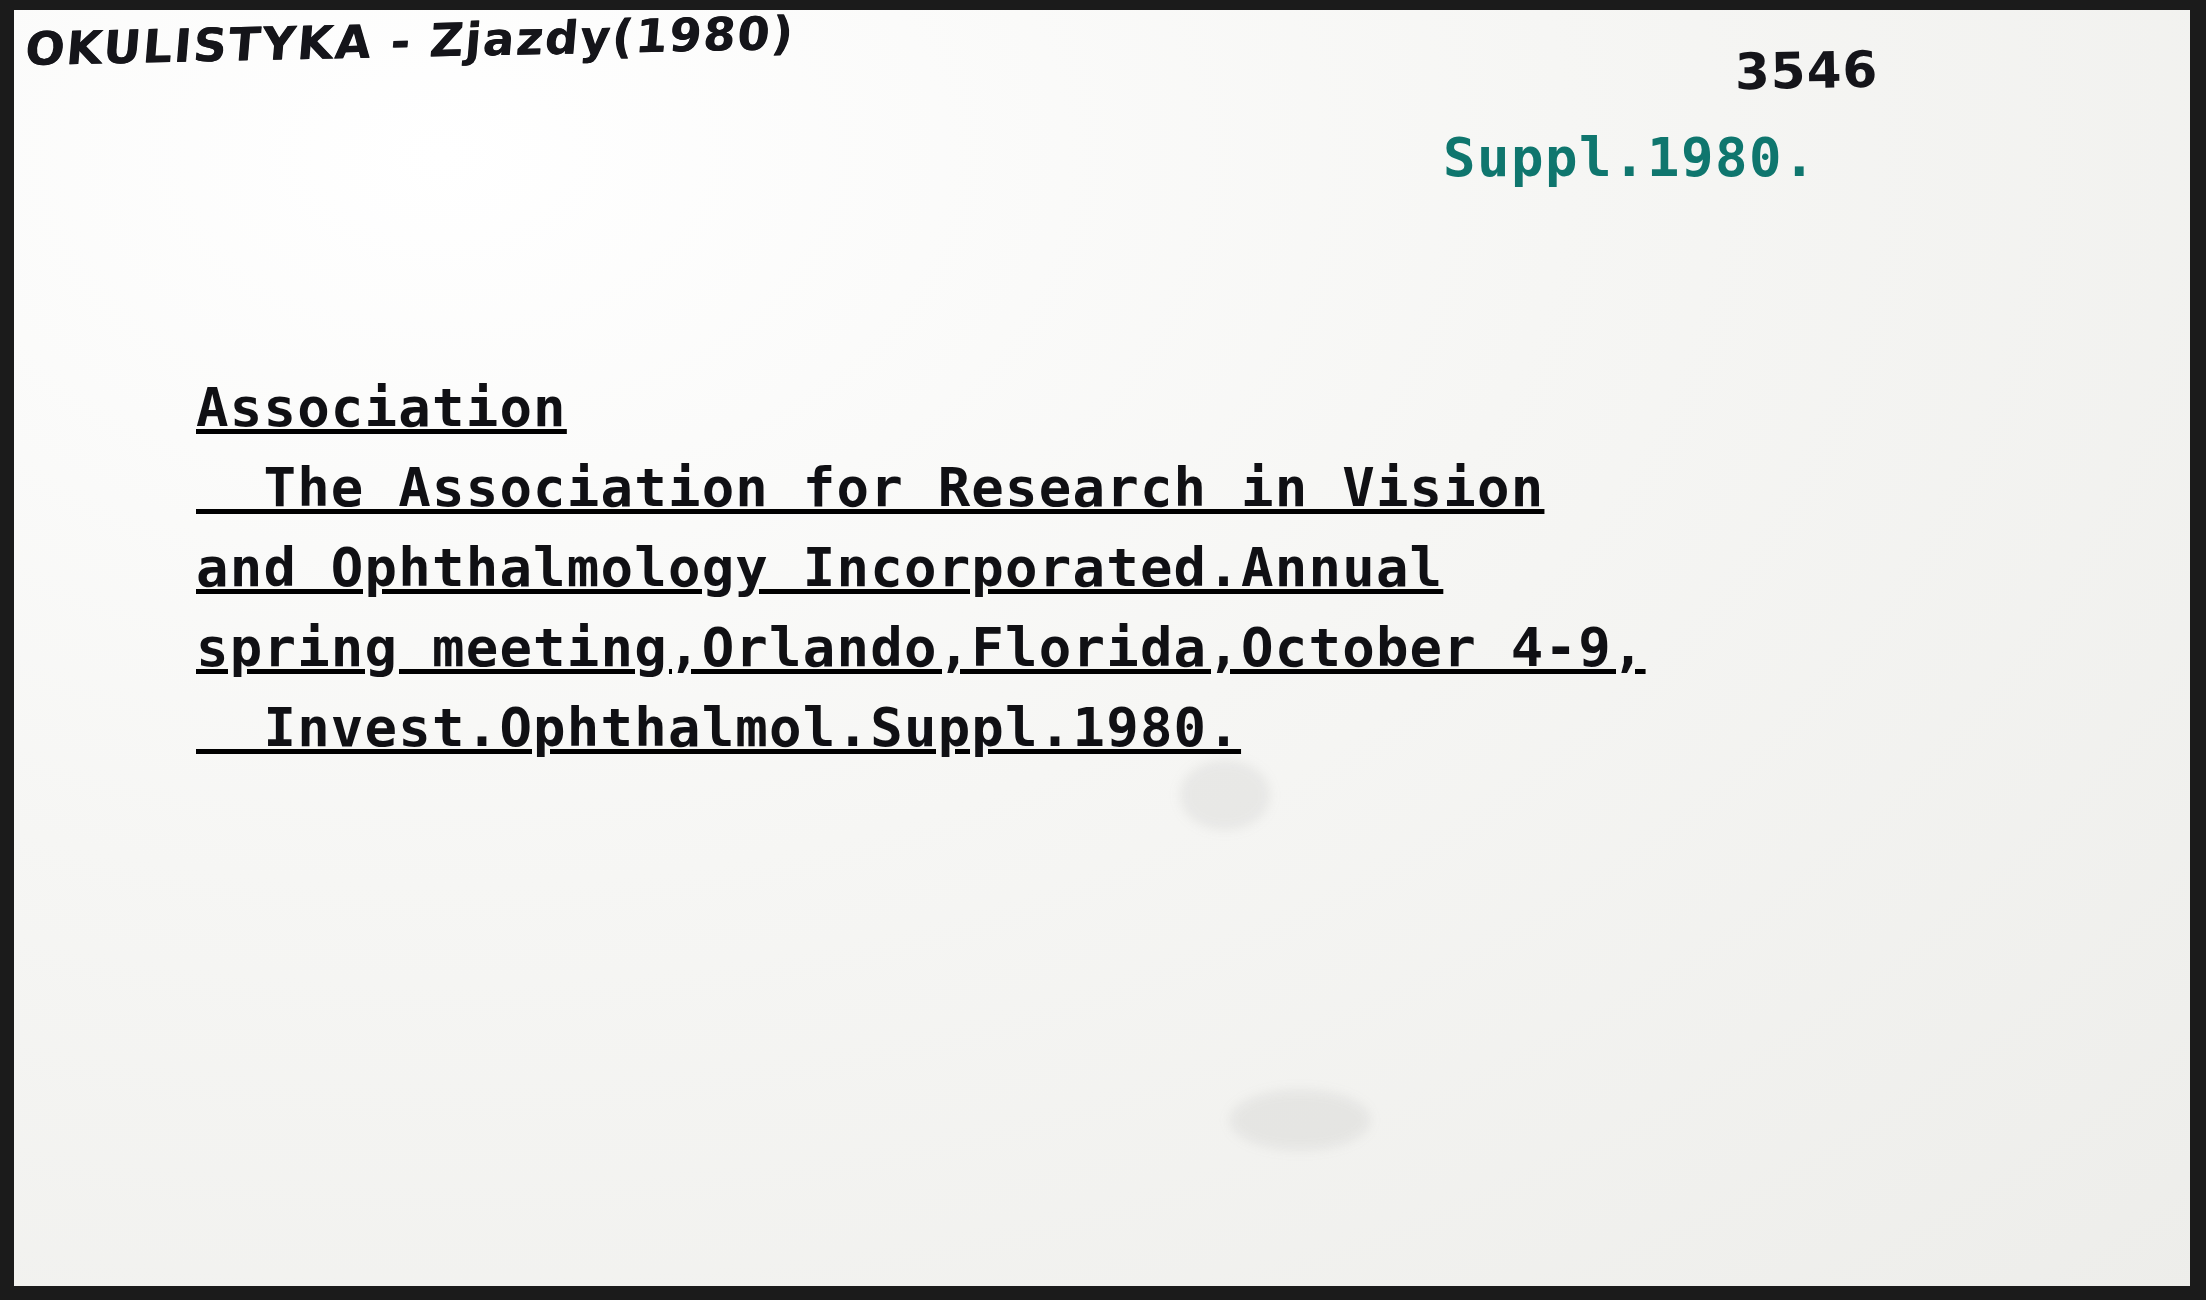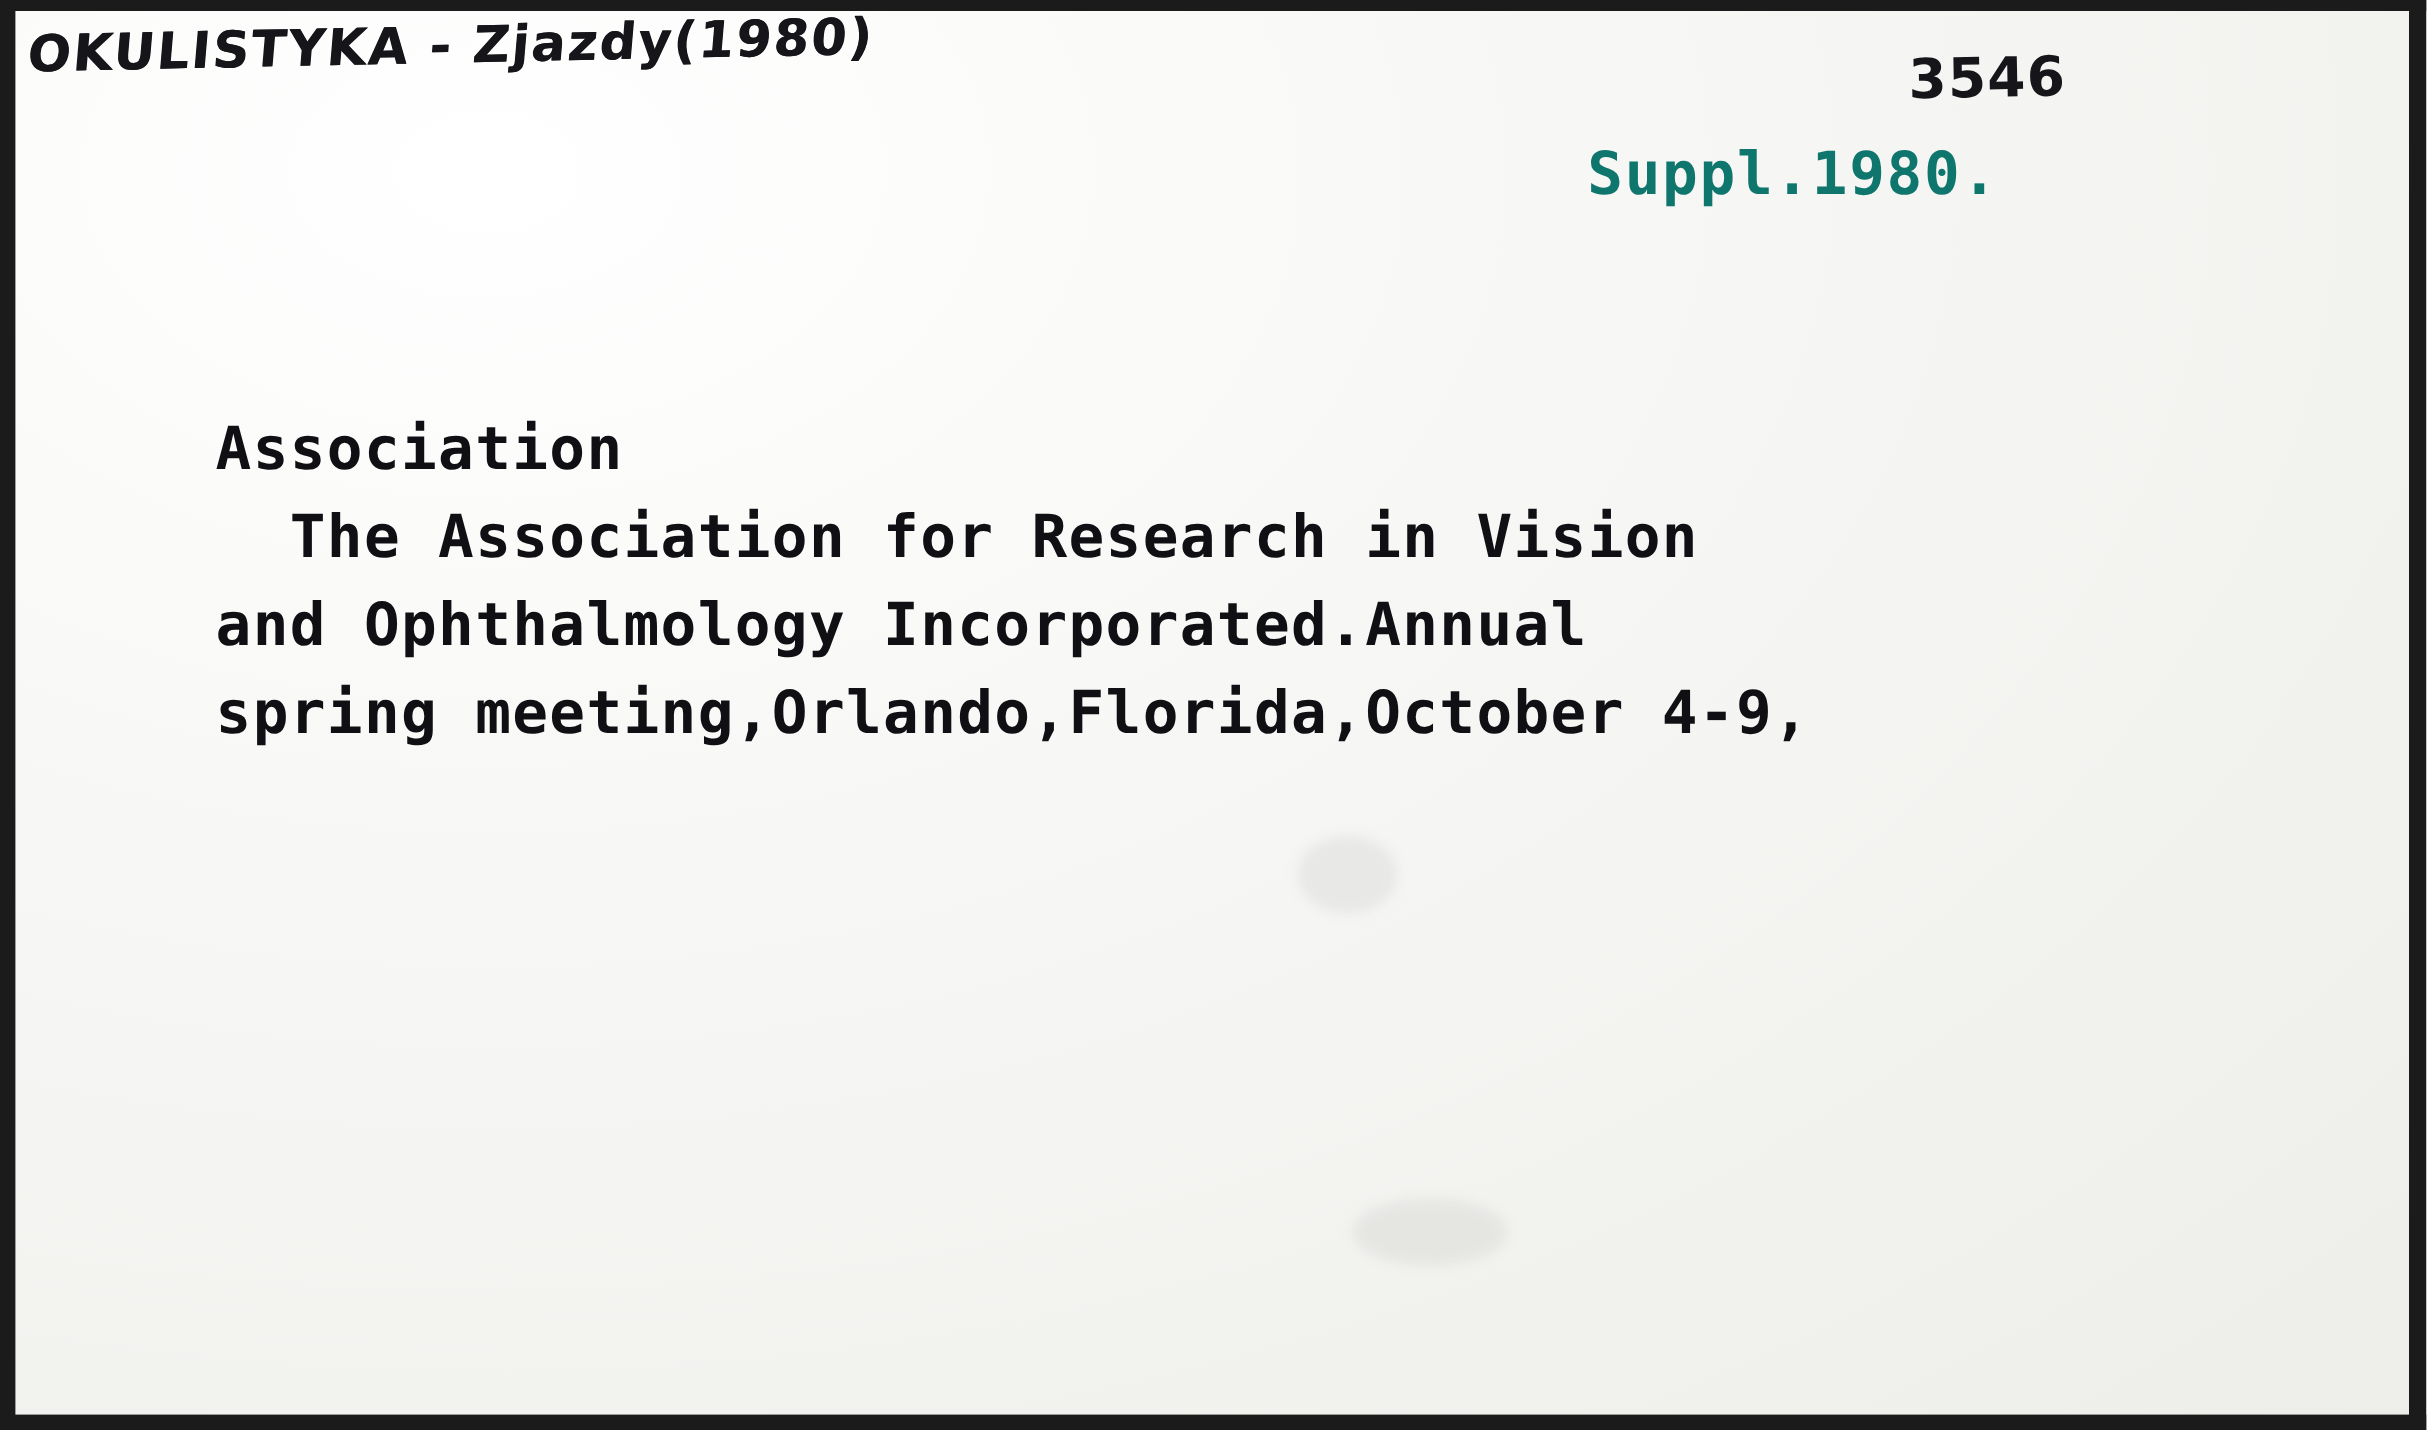--- a/index.html
+++ b/index.html
@@ -70,20 +70,21 @@
     top: 126px;
     font-size: 54px;
     letter-spacing: 1.5px;
   }
 
   #body-block {
     position: absolute;
     left: 196px;
     top: 368px;
     width: 1960px;
+    text-decoration: underline;
   }
   #body-block .line {
     font-family: "DejaVu Sans Mono", monospace;
     font-size: 54px;
     line-height: 80px;
     letter-spacing: 1.2px;
     color: #101014;
     white-space: pre;
     font-weight: 700;
   }
@@ -118,14 +119,15 @@
 
   <div class="hand" id="hand-number">3546</div>
 
   <div class="typed" id="suppl-line">Suppl.1980.</div>
 
   <div id="body-block">
     <div class="line">Association</div>
     <div class="line">  The Association for Research in Vision</div>
     <div class="line">and Ophthalmology Incorporated.Annual</div>
     <div class="line">spring meeting,Orlando,Florida,October 4-9,</div>
+    <div class="line">  Invest.Ophthalmol.Suppl.1980.</div>
   </div>
 </div>
 
 </body></html>

